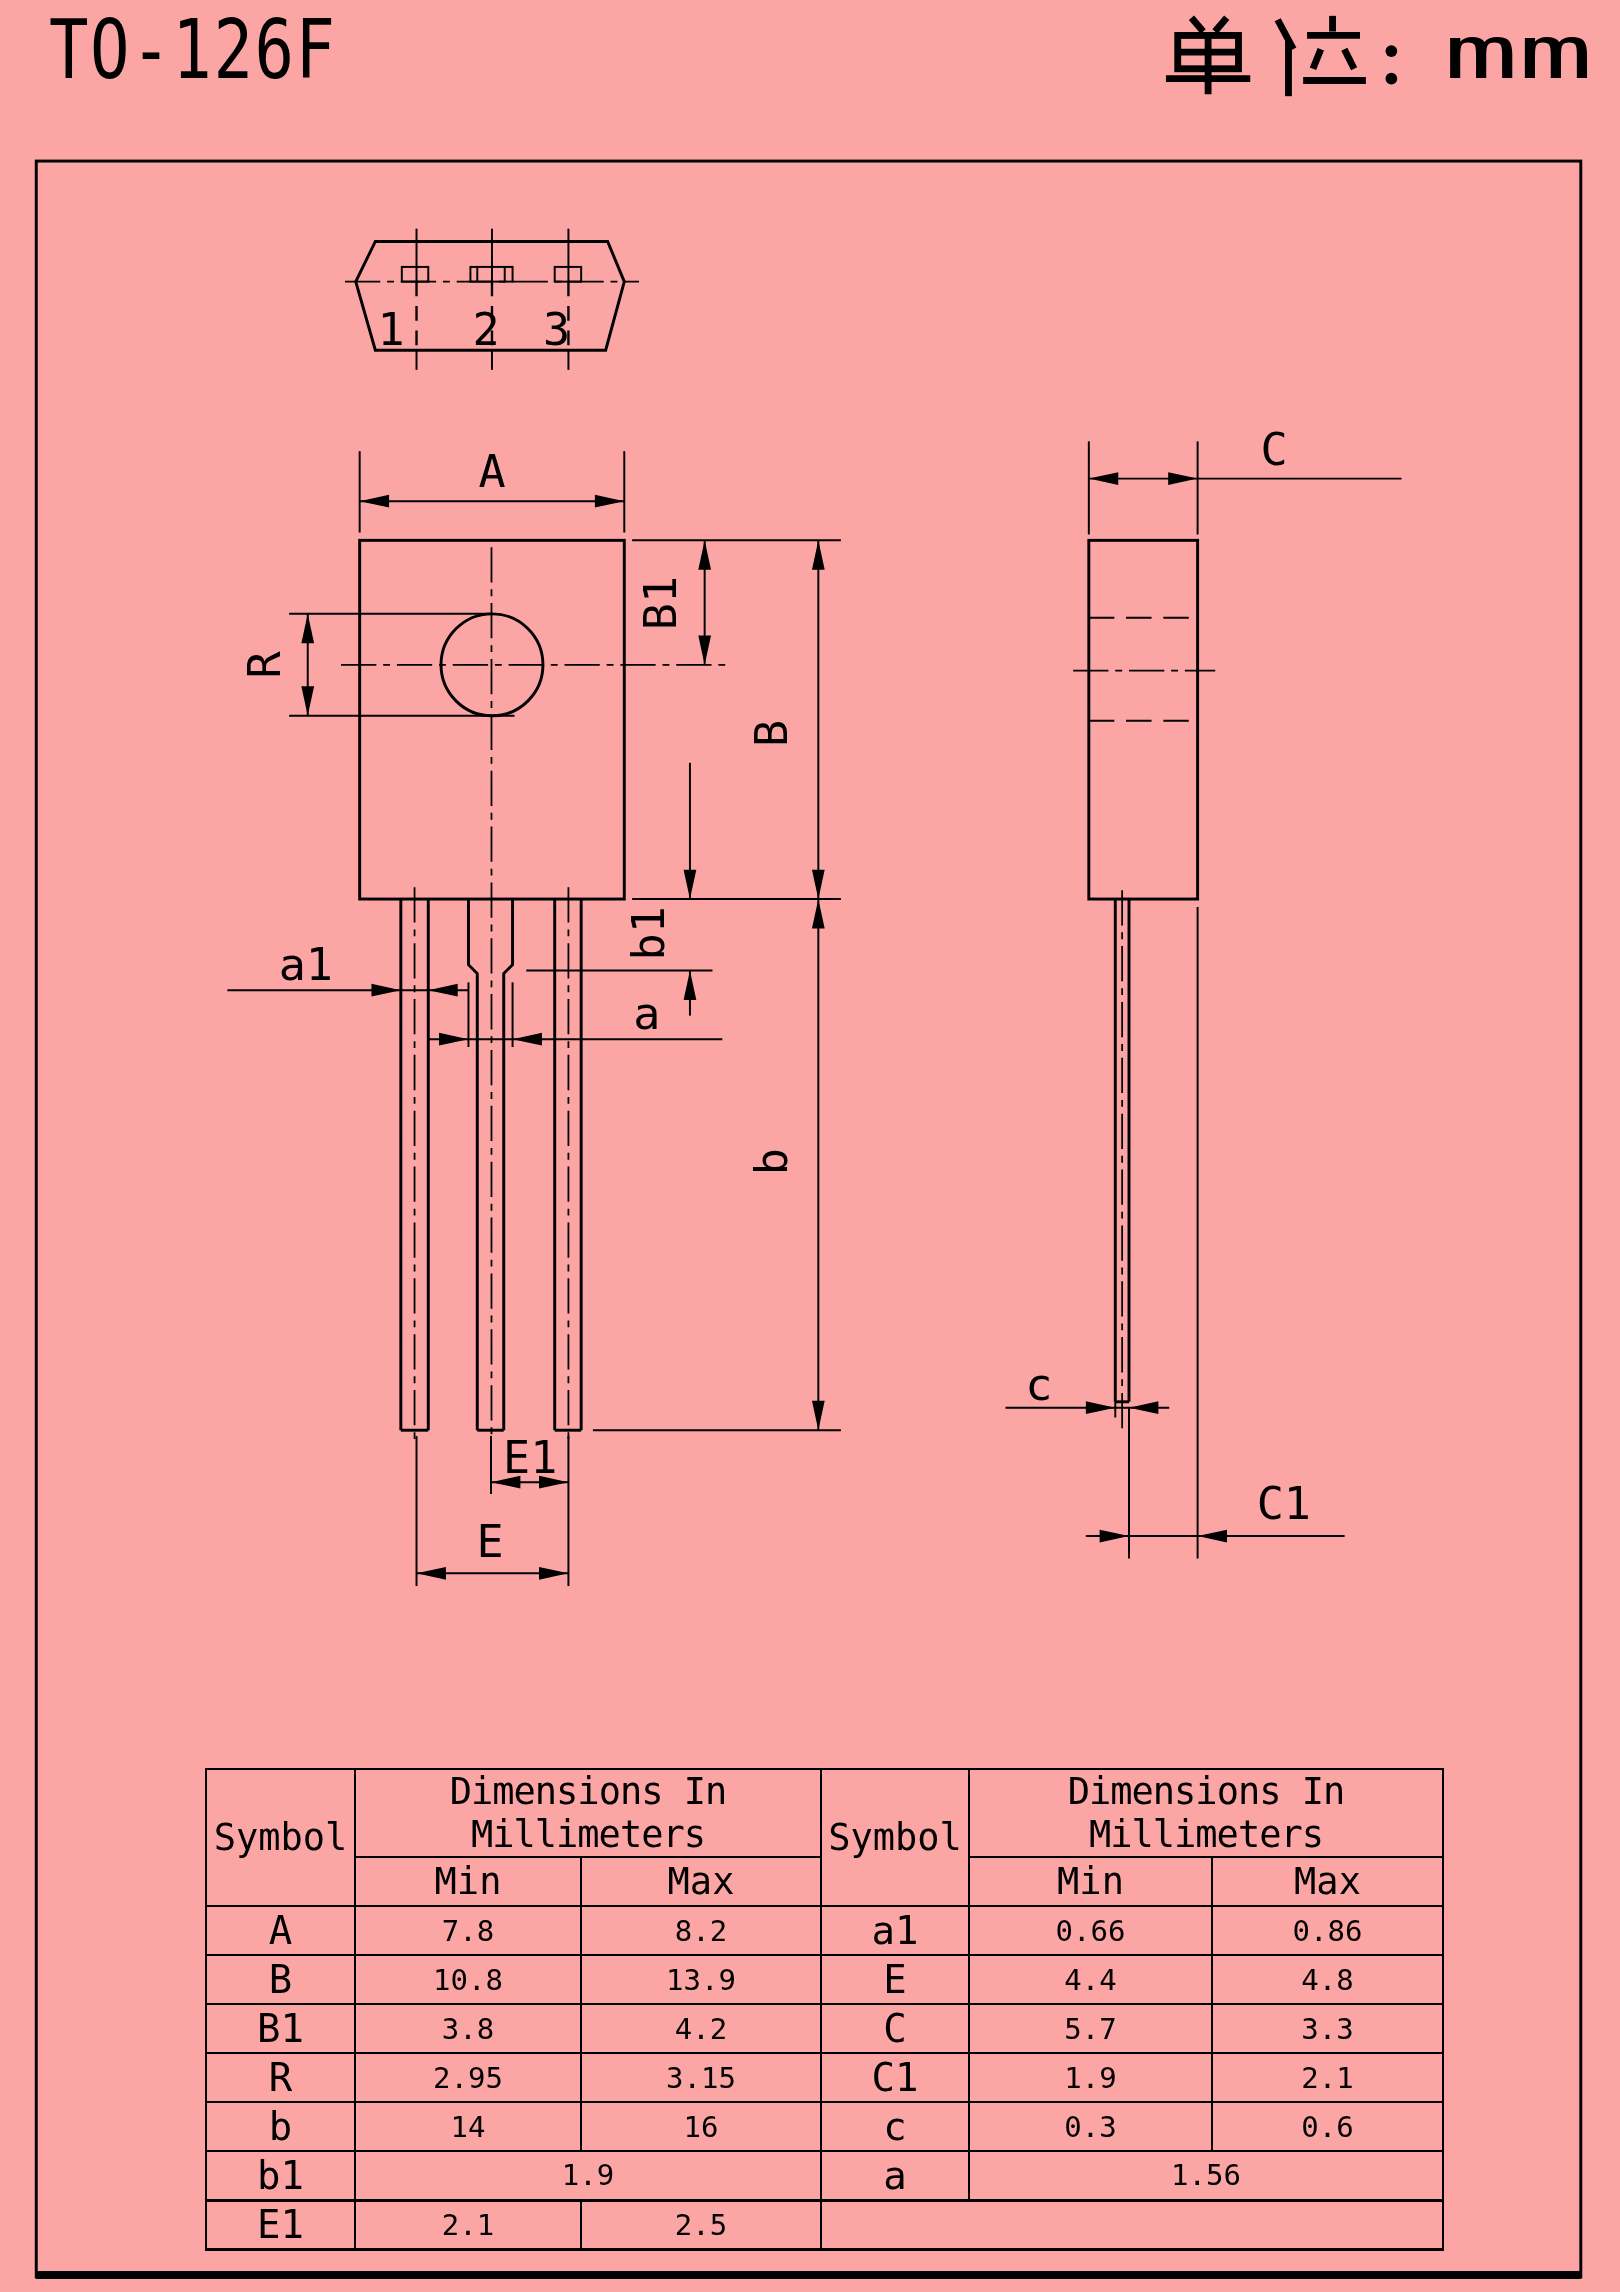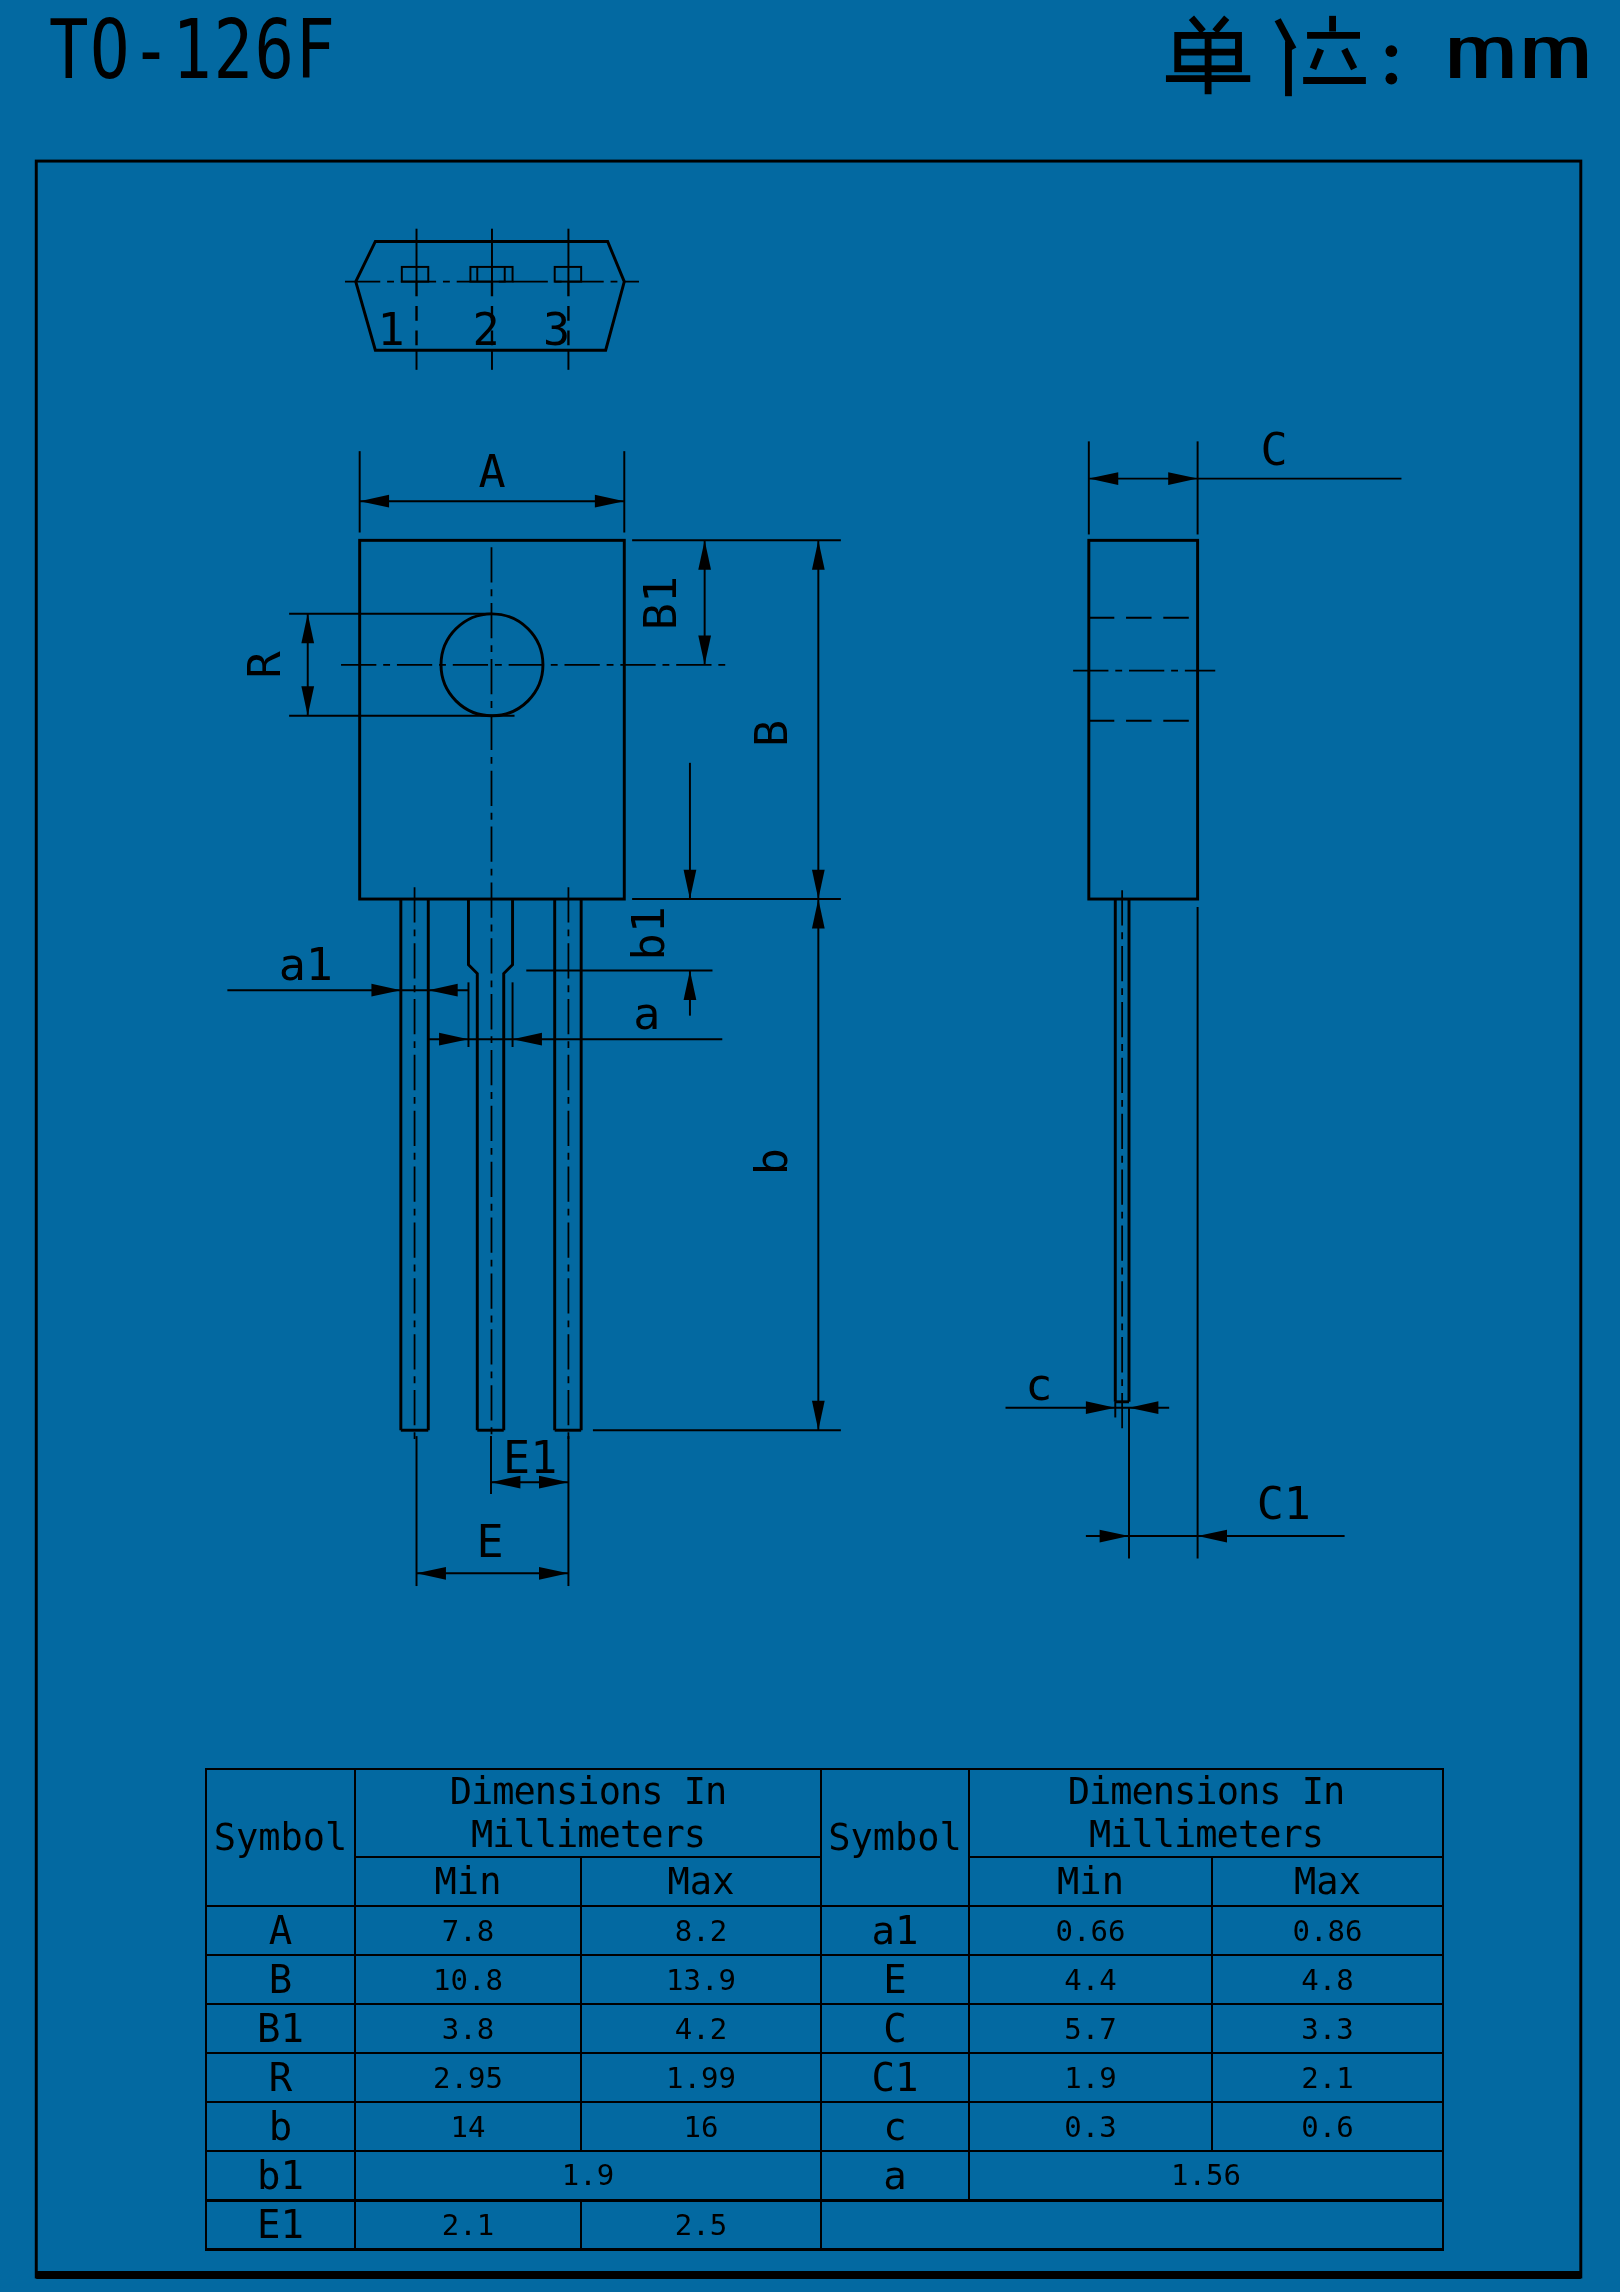--- a/index.html
+++ b/index.html
@@ -1,16 +1,16 @@
 <!DOCTYPE html>
 <html><head>
 <meta charset="utf-8">
 <style>
   html,body{margin:0;padding:0;background:#fff}
-  .page{position:relative;width:1620px;height:2293px;background:#0369a1;color:#000;
+  .page{position:relative;width:1620px;height:2293px;background:#fca5a5;color:#000;
         font-family:"DejaVu Sans Mono",monospace;overflow:hidden}
   .title{position:absolute;left:49px;top:2px;font-size:82px;font-weight:400;
          letter-spacing:2px;transform:scaleX(.8);transform-origin:left top;white-space:nowrap}
   .unit-wrap{position:absolute;top:0;right:0;width:461px;height:108px}
   .unit-svg{position:absolute;right:211px;top:7.8px}
   .unit-mm{position:absolute;right:27.4px;top:15.7px;font-size:73px;line-height:1;
            transform:scaleX(1.7);transform-origin:right top}
   .sr-only{position:absolute;width:1px;height:1px;overflow:hidden;clip:rect(0 0 0 0);white-space:nowrap}
   svg.draw{position:absolute;left:0;top:0}
   .o{fill:none;stroke:#000;stroke-width:3}
@@ -267,21 +267,21 @@
         <td class="c-sym">B1</td>
         <td class="c-val">3.8</td>
         <td class="c-val">4.2</td>
         <td class="c-sym">C</td>
         <td class="c-val">5.7</td>
         <td class="c-val">3.3</td>
       </tr>
       <tr style="height:49px">
         <td class="c-sym">R</td>
         <td class="c-val">2.95</td>
-        <td class="c-val">1.99</td>
+        <td class="c-val">3.15</td>
         <td class="c-sym">C1</td>
         <td class="c-val">1.9</td>
         <td class="c-val">2.1</td>
       </tr>
       <tr style="height:49px">
         <td class="c-sym">b</td>
         <td class="c-val">14</td>
         <td class="c-val">16</td>
         <td class="c-sym">c</td>
         <td class="c-val">0.3</td>

